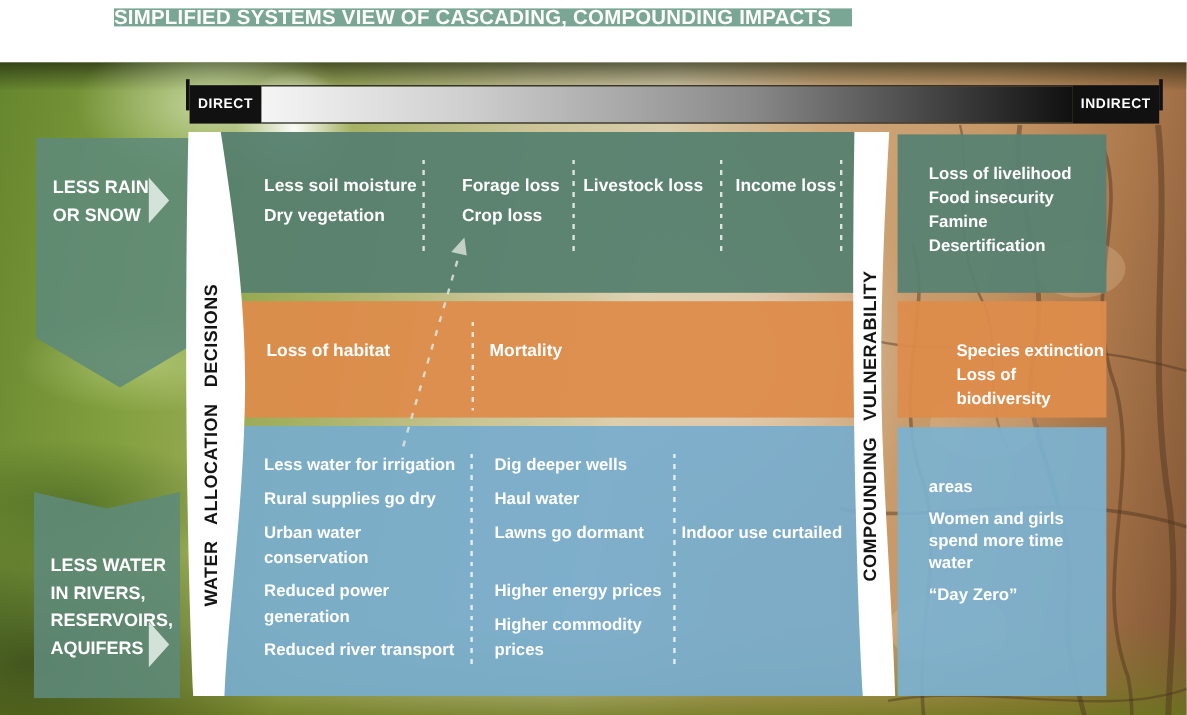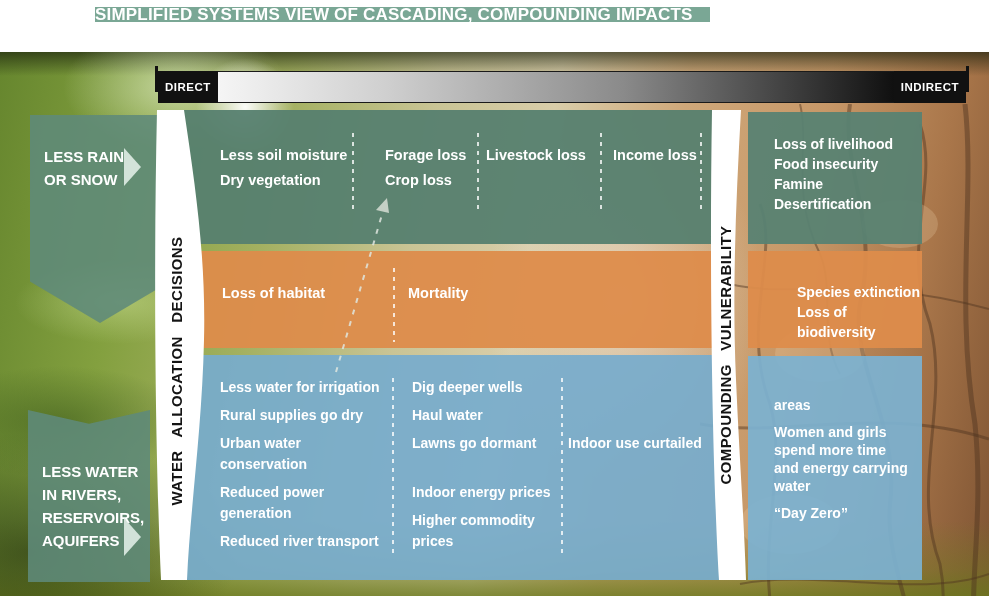--- a/index.html
+++ b/index.html
@@ -154,21 +154,20 @@
     </div>
   </div>
   <div class="abs rbox rbox-blue">
     <div class="rlines" style="top:40px;">
       <div class="bitem">
         <div>areas</div>
       </div>
       <div class="bitem">
         <div>Women and girls</div>
         <div>spend more time</div>
-        <div>and energy carrying</div>
         <div>water</div>
       </div>
       <div class="bitem">
         <div>“Day Zero”</div>
       </div>
     </div>
   </div>
 
   <div class="sep" style="left:352px;top:133px;height:80px;"></div>
   <div class="sep" style="left:477px;top:133px;height:80px;"></div>
@@ -230,21 +229,21 @@
     <div class="bitem">
       <div>Dig deeper wells</div>
     </div>
     <div class="bitem">
       <div>Haul water</div>
     </div>
     <div class="bitem">
       <div>Lawns go dormant</div>
     </div>
     <div class="bitem push">
-      <div>Indoor energy prices</div>
+      <div>Higher energy prices</div>
     </div>
     <div class="bitem push-sm">
       <div>Higher commodity</div>
       <div>prices</div>
     </div>
   </div>
   <div class="bcol" style="left:568px;top:433px;">
     <div class="bitem">
       <div>Indoor use curtailed</div>
     </div>

